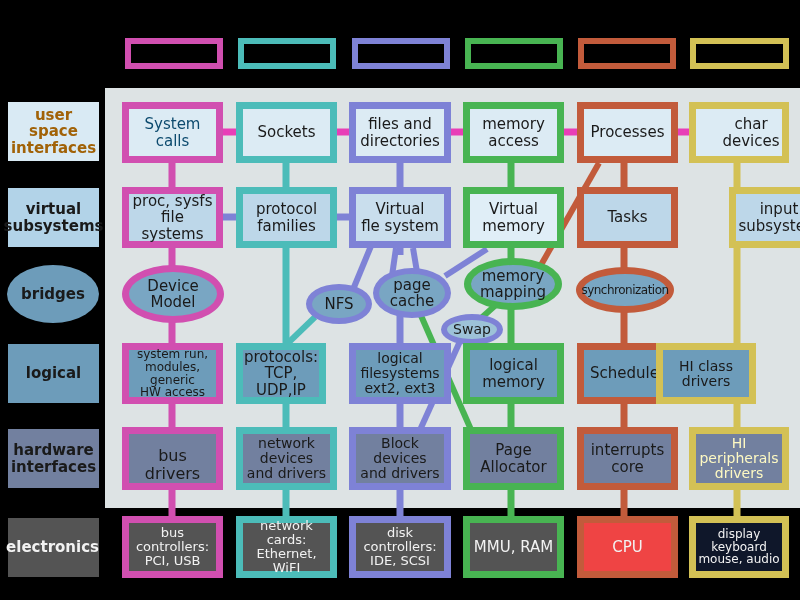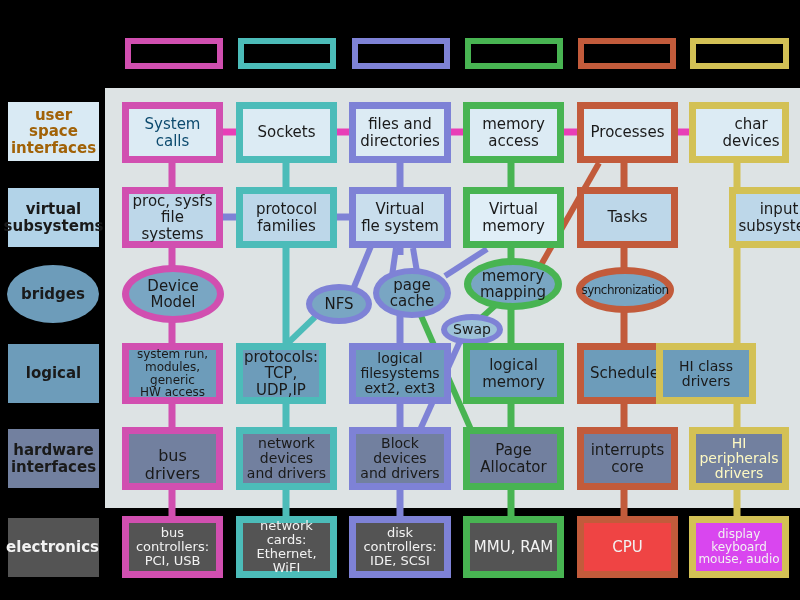--- a/index.html
+++ b/index.html
@@ -200,19 +200,19 @@
         <span style="font-size: 13px; color: rgb(242, 242, 242);">disk
 controllers:
 IDE, SCSI</span>
       </div>
       <div class="node" style="left: 463px; top: 516px; width: 101px; height: 62px; border: 7px solid rgb(72, 180, 82); background: rgb(84, 84, 84);">
         <span style="font-size: 15px; color: rgb(242, 242, 242);">MMU, RAM</span>
       </div>
       <div class="node" style="left: 577px; top: 516px; width: 101px; height: 62px; border: 7px solid rgb(194, 91, 59); background: #ef4444;">
         <span style="font-size: 15px; color: rgb(242, 242, 242);">CPU</span>
       </div>
-      <div class="node" style="left: 689px; top: 516px; width: 100px; height: 62px; border: 7px solid rgb(211, 193, 85); background: #d946ef;">
+      <div class="node" style="left: 689px; top: 516px; width: 100px; height: 62px; border: 7px solid rgb(211, 193, 85); background: #0f172a;">
         <span style="font-size: 12px; color: rgb(242, 242, 242);">display
 keyboard
 mouse, audio</span>
       </div>
     </div>
 </div>
 
 </body></html>

